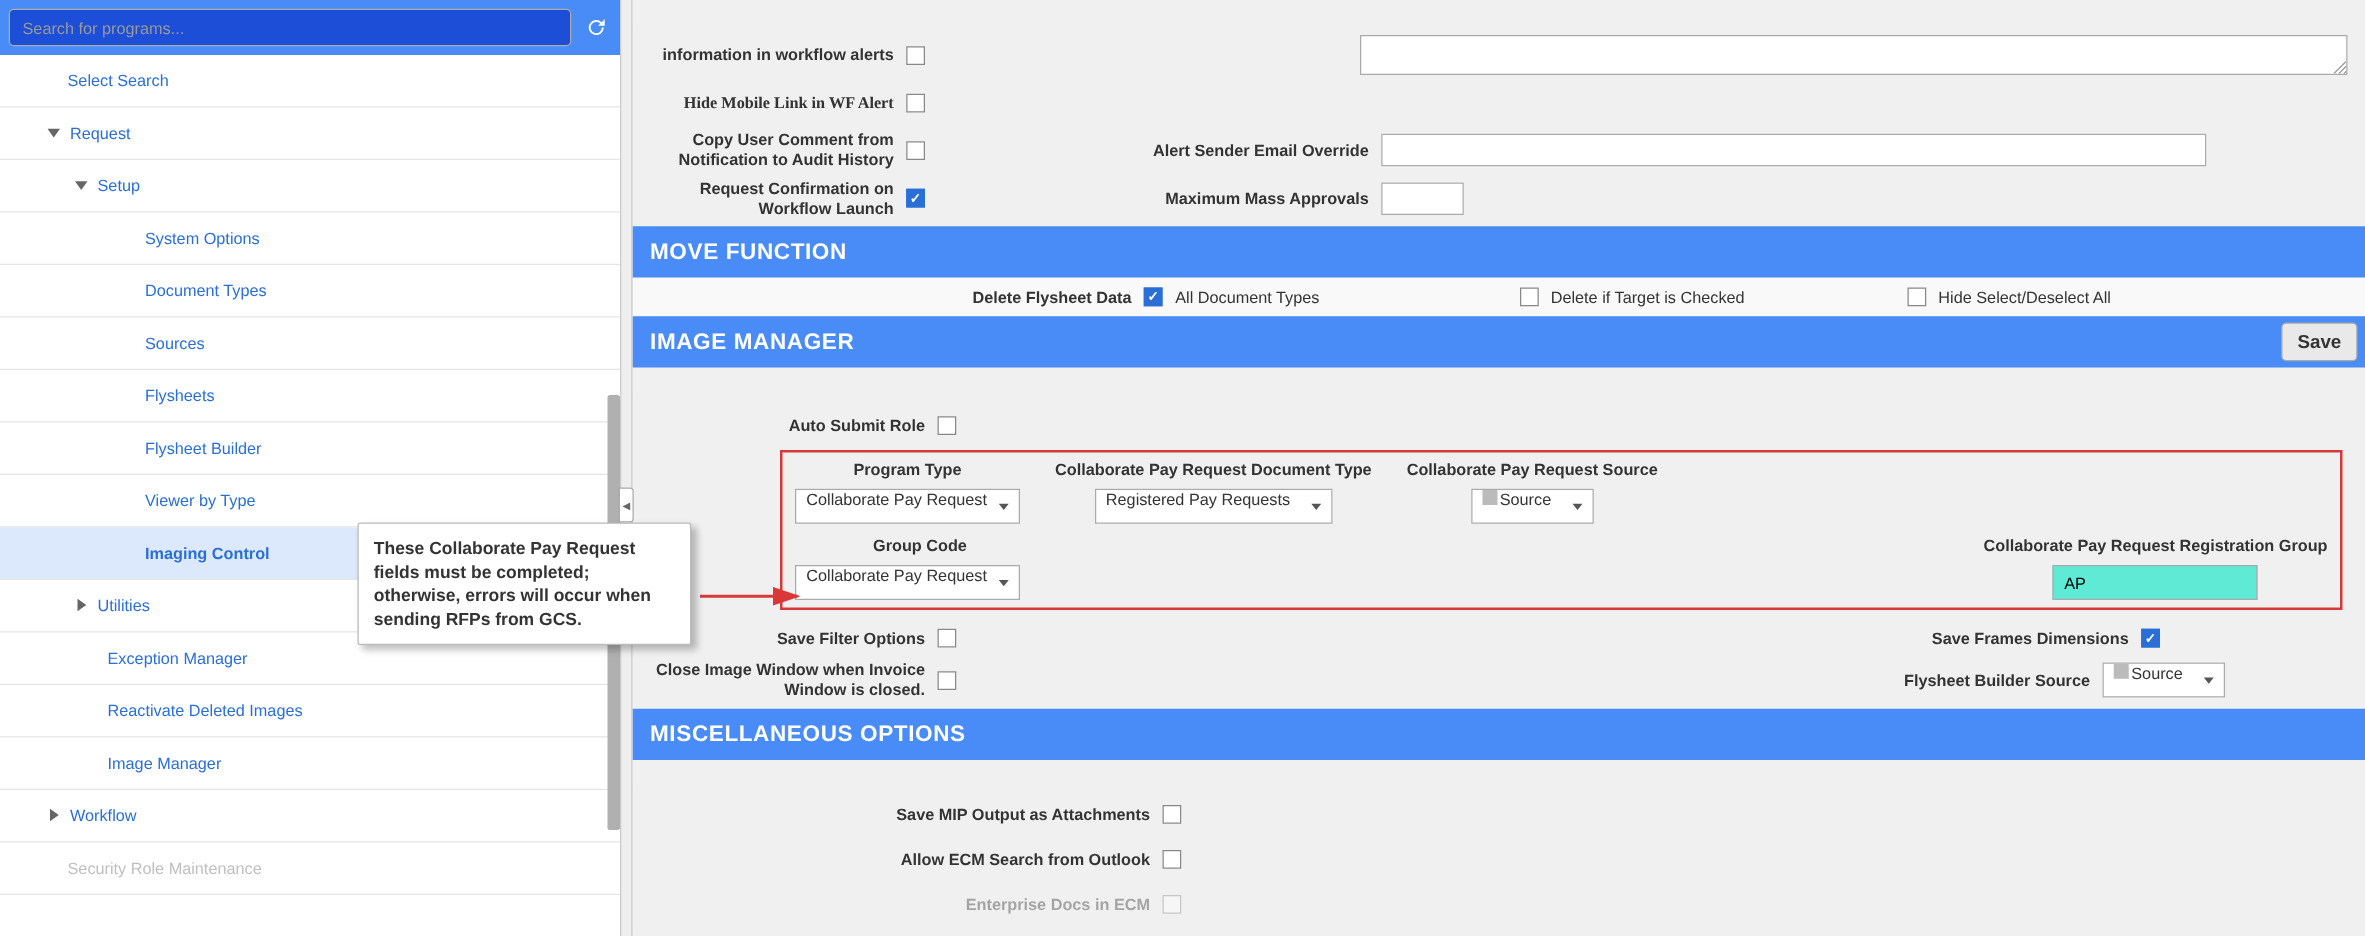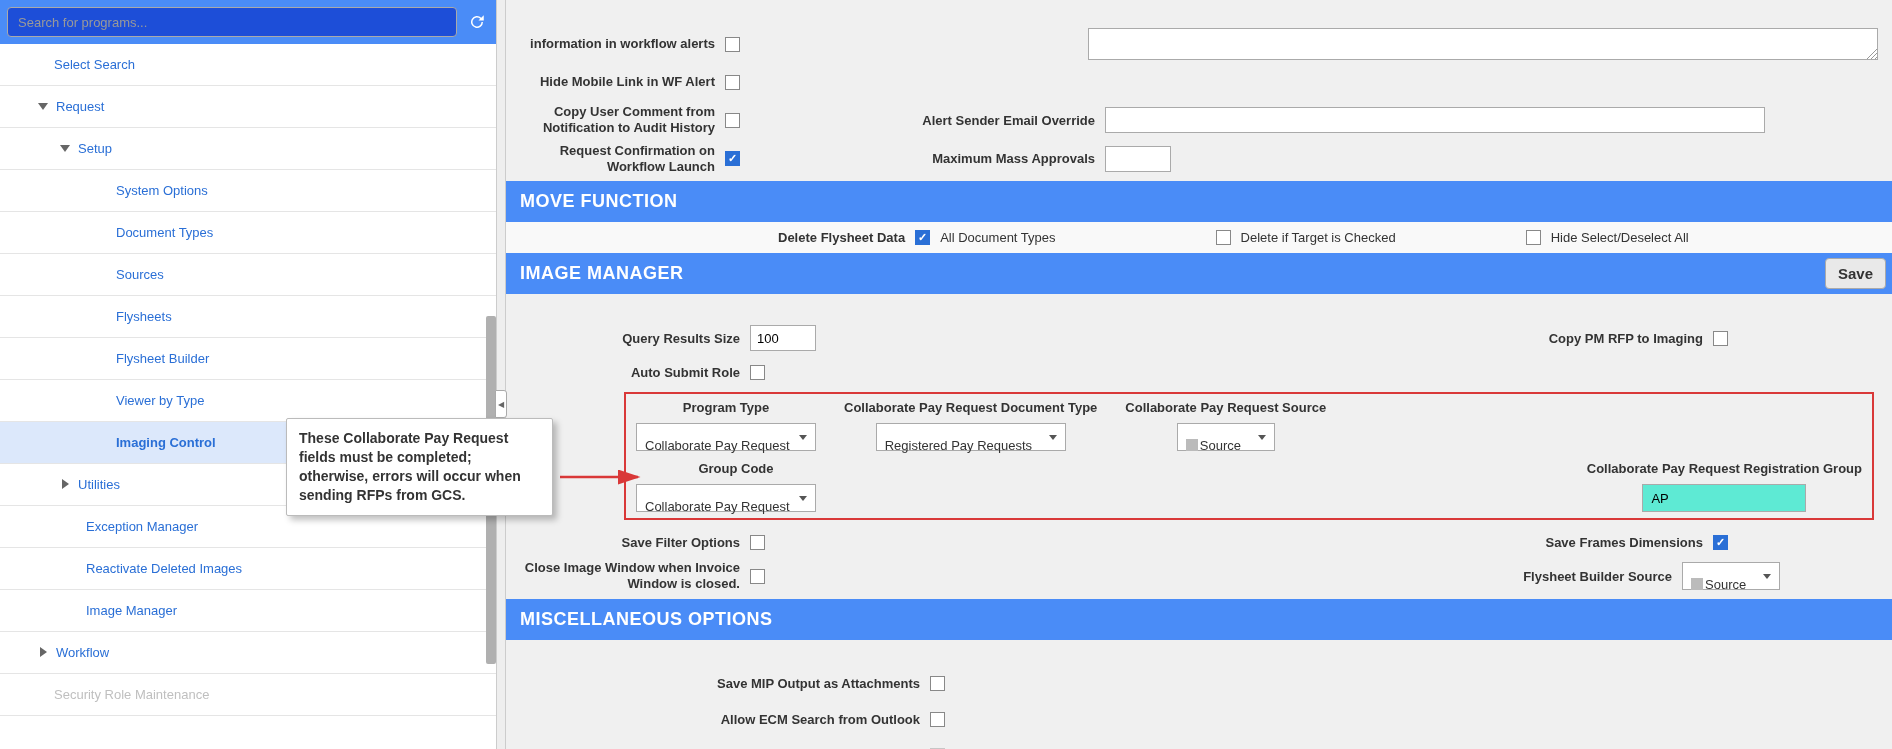--- a/index.html
+++ b/index.html
@@ -35,21 +35,21 @@
   .main { flex: 1; background: #f0f0f0; overflow: hidden; }
   .section-header { background: #4a8cf7; color: #fff; padding: 10px 14px; font-size: 18px; font-weight: bold; letter-spacing: 0.5px; position: relative; }
   .save-btn { position: absolute; right: 6px; top: 5px; background: #e9e9e9; border: 1px solid #aaa; border-radius: 4px; padding: 6px 12px; font-size: 15px; font-weight: bold; color: #333; cursor: pointer; }
   .form-area { padding: 6px 14px; background: #f0f0f0; margin-top: 22px; }
   .form-row { display: flex; align-items: center; min-height: 32px; gap: 10px; }
   .label { text-align: right; font-size: 13px; font-weight: bold; color: #333; flex-shrink: 0; }
   .chk { width: 15px; height: 15px; border: 1px solid #888; background: #fff; cursor: pointer; flex-shrink: 0; display: inline-flex; align-items: center; justify-content: center; }
   .chk.checked { background: #2a6fd6; border-color: #2a6fd6; }
   .chk.checked::after { content: "✓"; color: #fff; font-size: 11px; font-weight: bold; }
   .txt { border: 1px solid #aaa; background: #fff; height: 26px; padding: 0 6px; font-size: 13px; }
-  .sel { border: 1px solid #aaa; background: #fff; height: 28px; padding: 16px 22px 0 8px; font-size: 13px; position: relative; display: inline-flex; align-items: center; cursor: pointer; }
+  .sel { border: 1px solid #aaa; background: #fff; height: 28px; padding: 0 22px 0 8px; font-size: 13px; position: relative; display: inline-flex; align-items: flex-start; cursor: pointer; }
   .sel::after { content: ""; position: absolute; right: 8px; top: 50%; margin-top: -2px; border-left: 4px solid transparent; border-right: 4px solid transparent; border-top: 5px solid #555; }
   .textarea-box { border: 1px solid #aaa; background: #fff; height: 32px; resize: both; }
   .move-row { display: flex; align-items: center; padding: 8px 14px; background: #f9f9f9; gap: 10px; }
   
   .red-box { border: 2.5px solid #d93838; padding: 6px 10px; background: #f0f0f0; margin: 4px 0 6px 0; }
   .field-group { display: inline-flex; align-items: center; gap: 8px; margin-right: 18px; flex-direction: column; }
   .gray-square { width: 12px; height: 12px; background: #bbb; display: inline-block; margin-right: 2px; flex-shrink: 0; }
   .iminput { border: 1px solid #aaa; background: #5eead4; height: 28px; padding: 0 8px; font-size: 13px; width: 164px; }
 </style>
 </head>
@@ -153,21 +153,21 @@
         <span class="chk"></span>
         <div style="flex:1"></div>
         <div style="width:790px; height:32px; position:relative;">
           <div class="textarea-box" style="width:100%; height:100%;"></div>
           <svg style="position:absolute; right:1px; bottom:1px;" width="10" height="10">
               <path d="M10 0 L0 10 M10 4 L4 10 M10 8 L8 10" stroke="#999" stroke-width="1"></path>
             </svg>
         </div>
       </div>
       <div class="form-row" style="margin-top:6px;">
-        <div class="label" style="width:195px; line-height:1.25;">Hide Mobile Link in WF Alert</div>
+        <div class="label" style="width:195px; line-height:1.25;font-family:Liberation Serif, serif;">Hide Mobile Link in WF Alert</div>
         <span class="chk"></span>
       </div>
       <div class="form-row" style="margin-top:6px;">
         <div class="label" style="width:195px; line-height:1.25;">Copy User Comment from Notification to Audit History</div>
         <span class="chk"></span>
         <div style="width:135px"></div>
         <div class="label" style="width:200px;">Alert Sender Email Override</div>
         <input class="txt" style="width: 660px;">
       </div>
       <div class="form-row" style="margin-top:6px;">
@@ -191,28 +191,20 @@
       <div style="width:110px"></div>
       <span class="chk"></span>
       <span>Hide Select/Deselect All</span>
     </div>
 
     <div class="section-header">
       <span>IMAGE MANAGER</span>
       <button class="save-btn">Save</button>
     </div>
     <div class="form-area">
-      <div class="form-row">
-        <div class="label" style="width:220px;">Query Results Size</div>
-        <input class="txt" style="width: 66px;" value="100">
-        <div style="flex:1"></div>
-        <div class="label">Copy PM RFP to Imaging</div>
-        <span class="chk"></span>
-        <div style="width:140px"></div>
-      </div>
       <div class="form-row" style="margin-top:2px;">
         <div class="label" style="width:220px;">Auto Submit Role</div>
         <span class="chk"></span>
       </div>
 
       <div class="red-box" style="margin-left:104px; margin-right:4px;">
         <div class="form-row" style="flex-wrap:nowrap;">
           <div class="field-group">
             <div class="label">Program Type</div>
             <div class="sel" style="width:180px;">

